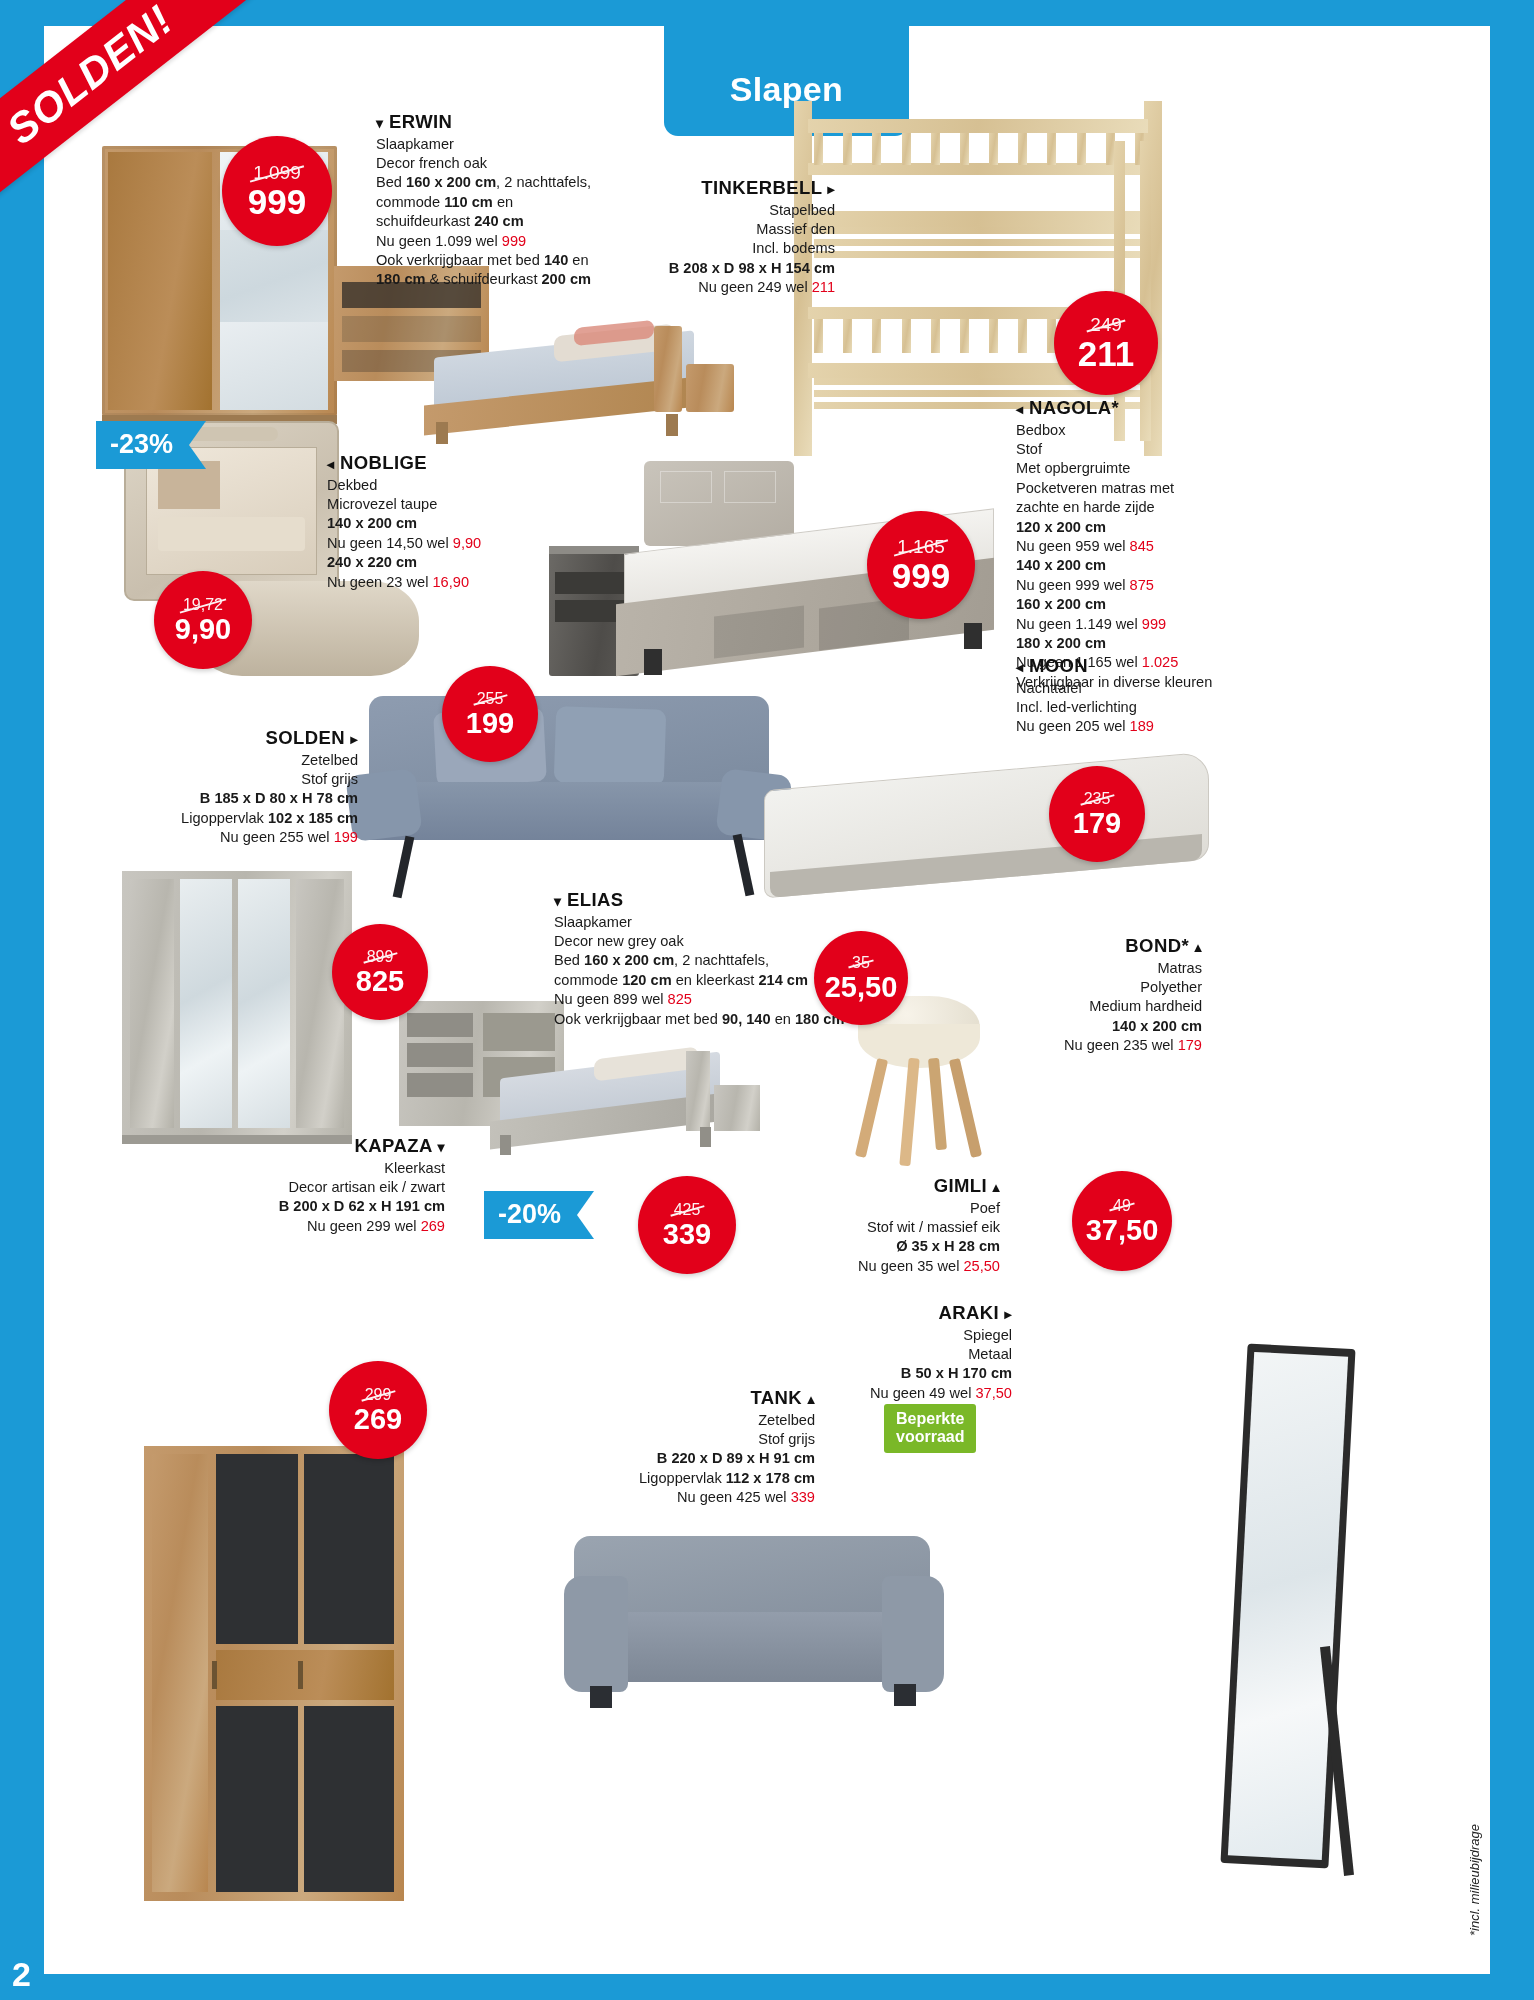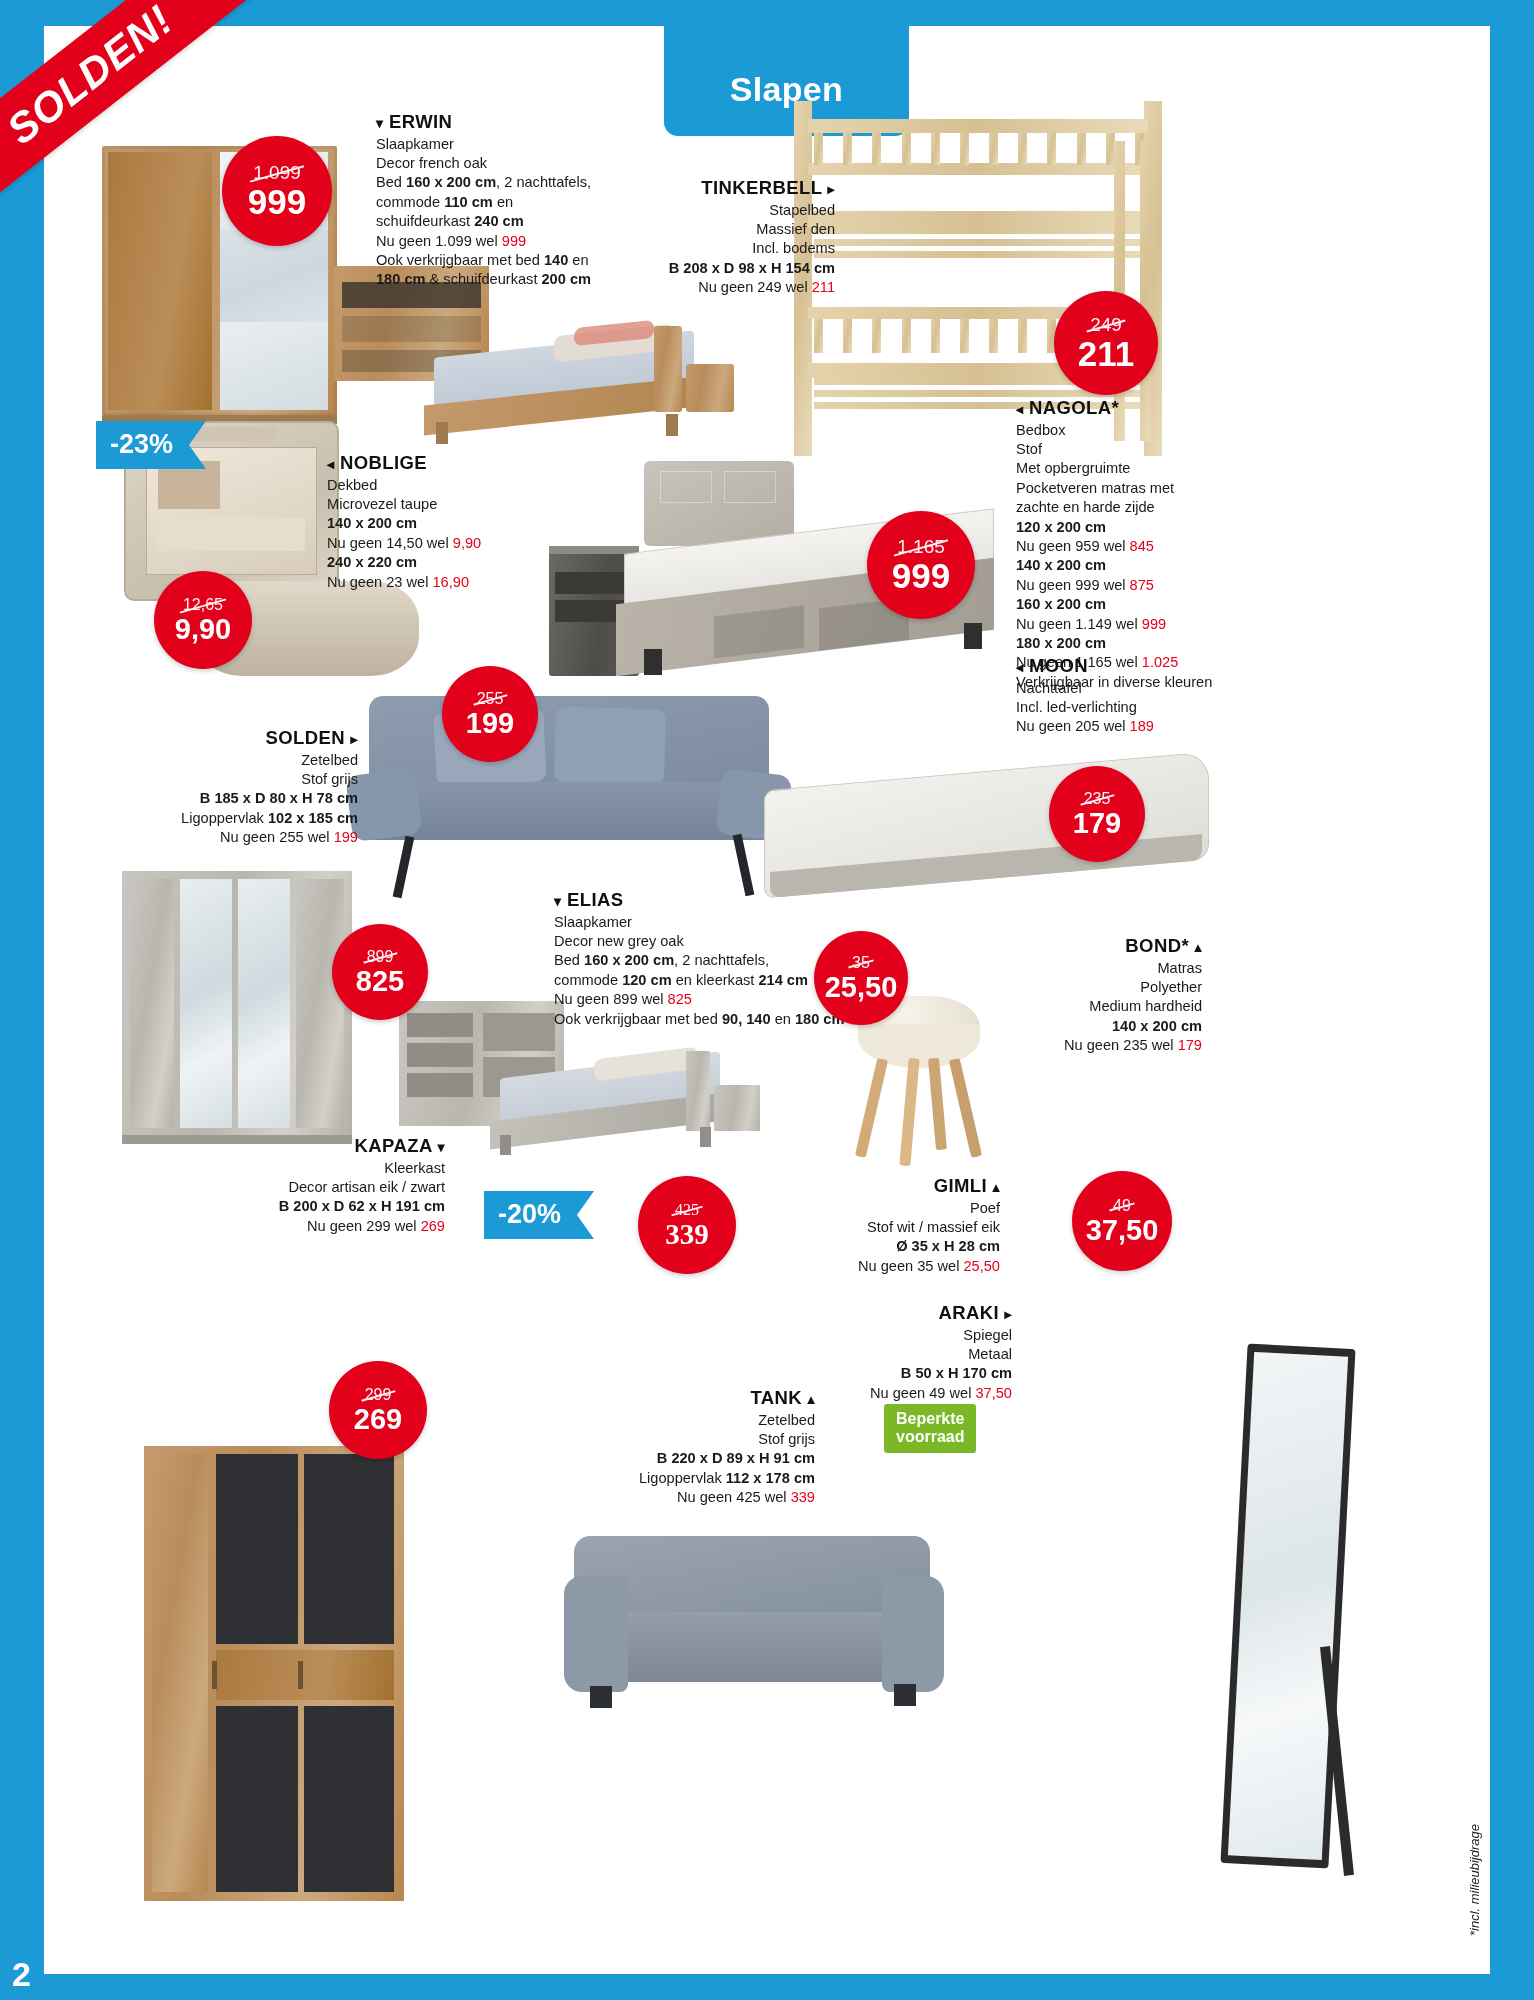--- a/index.html
+++ b/index.html
@@ -406,21 +406,21 @@
     <div>
       <div class="ln">Dekbed</div>
       <div class="ln">Microvezel taupe</div>
       <div class="ln"><b>140 x 200 cm</b></div>
       <div class="ln">Nu geen 14,50 wel <span class="r">9,90</span></div>
       <div class="ln"><b>240 x 220 cm</b></div>
       <div class="ln">Nu geen 23 wel <span class="r">16,90</span></div>
     </div>
   </div>
   <div class="bubble sm" style="left:110px;top:545px;width:98px;height:98px;">
-    <div class="old">12,65</div>
+    <div class="old">19,72</div>
     <div class="new">9,90</div>
   </div>
 
   <div class="block ta-l" style="left:972px;top:370px;">
     <div class="ttl">
       <span class="arrow">◂</span>
       <span>NAGOLA*</span>
     </div>
     <div>
       <div class="ln">Bedbox</div>
@@ -552,21 +552,21 @@
       <span class="arrow">▴</span>
     </div>
     <div>
       <div class="ln">Zetelbed</div>
       <div class="ln">Stof grijs</div>
       <div class="ln"><b>B 220 x D 89 x H 91 cm</b></div>
       <div class="ln">Ligoppervlak <b>112 x 178 cm</b></div>
       <div class="ln">Nu geen 425 wel <span class="r">339</span></div>
     </div>
   </div>
-  <div class="bubble sm" style="left:594px;top:1150px;width:98px;height:98px;font-family:Liberation Serif, serif;">
+  <div class="bubble sm" style="left:594px;top:1150px;width:98px;height:98px;">
     <div class="old">425</div>
     <div class="new">339</div>
   </div>
 
   <div class="block ta-r" style="right:478px;top:1275px;">
     <div class="ttl">
       <span>ARAKI</span>
       <span class="arrow">▸</span>
     </div>
     <div>

